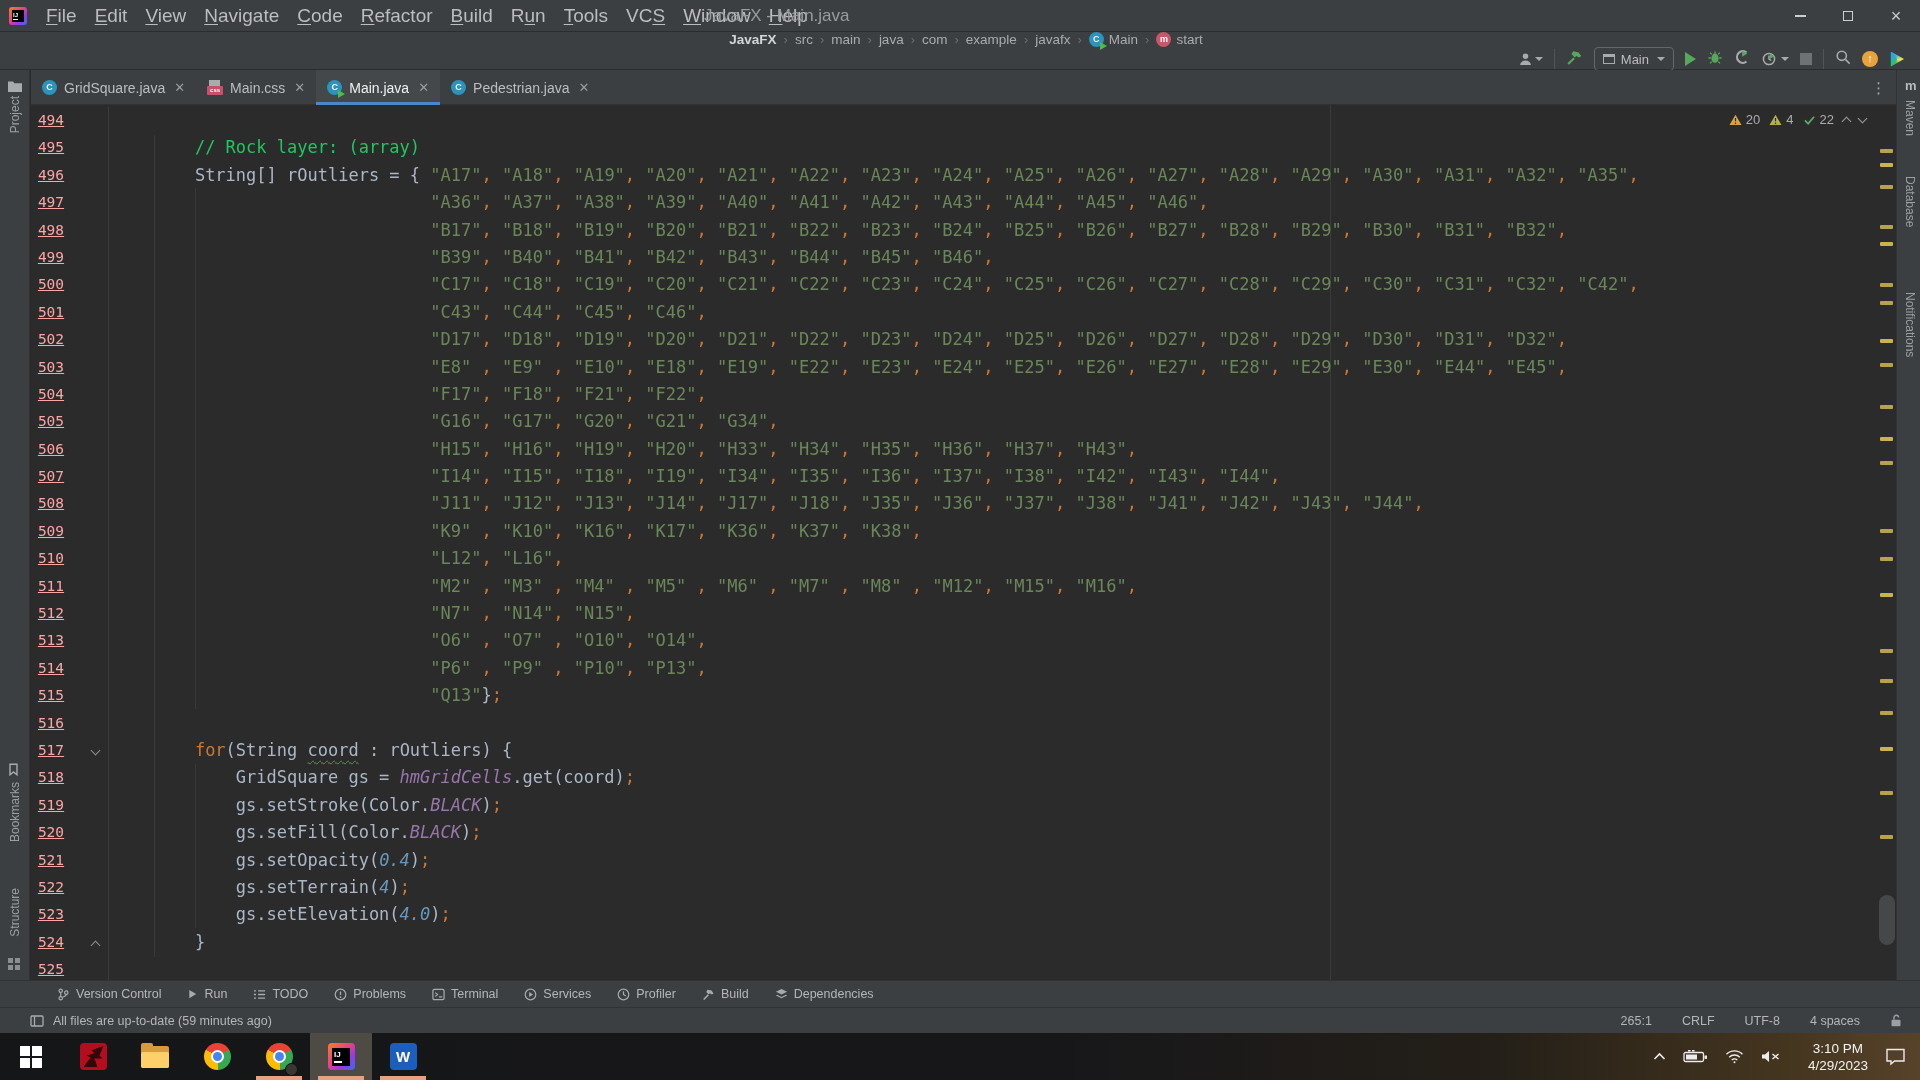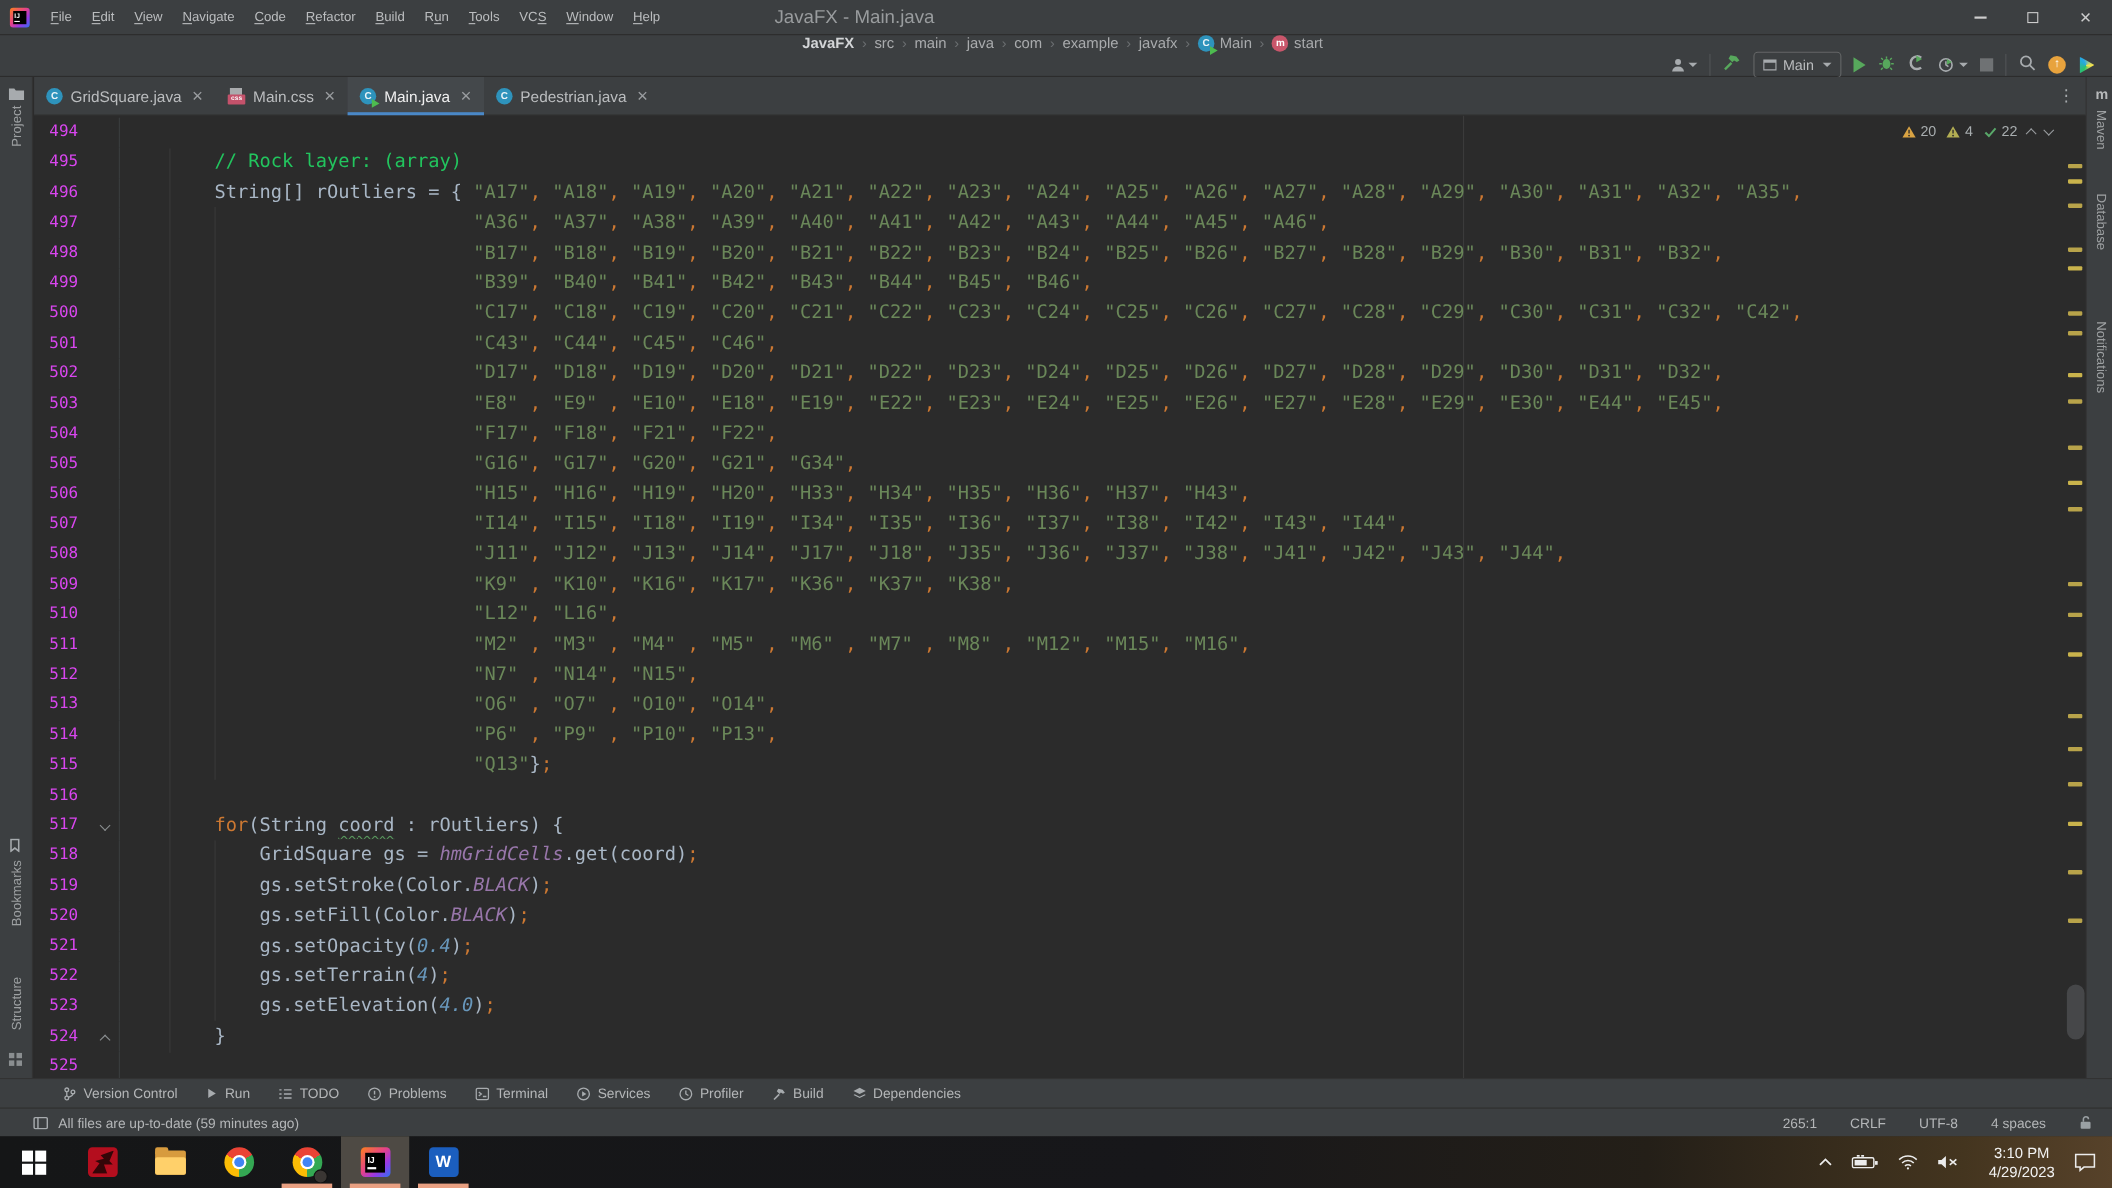--- a/index.html
+++ b/index.html
@@ -10,21 +10,21 @@
   
   #titlebar { position:absolute; left:0; top:0; width:1920px; height:32px;
     background:#3C3F41; border-bottom:1px solid #2c2c2c; display:flex; align-items:center; }
   .app-logo { width:18px; height:18px; margin:0 10px 0 9px; border-radius:3px;
     background:linear-gradient(135deg,#FC801D 0%,#E4418B 45%,#9739E5 70%,#2D71F3 100%);
     position:relative; flex:none; }
   .app-logo .inner { position:absolute; left:3px; top:3px; width:12px; height:12px; background:#000;
     color:#fff; font:bold 6px/8px "Liberation Sans",sans-serif; padding:1px 0 0 1px; }
   .app-logo .bar { position:absolute; left:4px; bottom:4.5px; width:5px; height:1.5px; background:#fff; }
   #menu-items { display:flex; }
-  .menu-item { padding:0 9px; font-size:12px; color:#BBBDBF; line-height:31px; cursor:default; }
+  .menu-item { padding:0 9px; font-size:19px; color:#BBBDBF; line-height:31px; cursor:default; }
   .menu-item u { text-underline-offset:2px; }
   #win-title { position:absolute; left:704px; top:0; line-height:32px; font-size:17px; color:#999C9E; }
   #win-controls { position:absolute; right:0; top:0; height:32px; display:flex; }
   .wbtn { width:48px; height:32px; display:flex; align-items:center; justify-content:center; }
   .glyph-min { width:11px; height:1.5px; background:#CDCDCD; }
   .glyph-max { width:10px; height:10px; border:1.4px solid #CDCDCD; }
   .glyph-close { color:#CDCDCD; font-size:18px; line-height:18px; }
 
   
   #navbar { position:absolute; left:0; top:32px; width:1920px; height:38px; background:#3C3F41;
@@ -75,21 +75,21 @@
     height:35px; position:relative; }
   .tab.active { background:#44484B; color:#F0F0F0; }
   .tab.active::after { content:""; position:absolute; left:0; right:0; bottom:0; height:3px; background:#4A88C7; }
   .tab .x { color:#9A9DA0; font-size:13px; margin-left:2px; }
   #tab-kebab { margin-left:auto; color:#A7ABAE; font-size:15px; line-height:35px; padding-right:10px; }
 
   
   #editor { position:absolute; left:31px; top:105px; width:1865px; height:875px; background:#2B2B2B; overflow:hidden; }
   #code-lines { position:absolute; left:0; top:2px; width:100%; }
   .line { display:flex; height:27.4px; }
-  .lnum { width:40px; text-align:right; color:#d946ef; font:14.5px/27.4px "DejaVu Sans Mono",monospace; flex:none; }
+  .lnum { width:40px; text-align:center; color:#fca5a5; font:14.5px/27.4px "DejaVu Sans Mono",monospace; flex:none;text-decoration:underline; }
   .lfold { width:38px; flex:none; border-right:1px solid #3A3D3F; position:relative; }
   .chev { position:absolute; right:9px; top:10px; width:7px; height:7px;
     border-right:1.6px solid #8A8E90; border-bottom:1.6px solid #8A8E90; }
   .chev.open { transform:rotate(45deg); }
   .chev.close { transform:rotate(-135deg); top:13px; }
   pre.lcode { margin:0; font:17px/27.4px "DejaVu Sans Mono",monospace; white-space:pre; padding-left:4px; }
   .tk-p { color:#A9B7C6; } .tk-c { color:#22c55e; } .tk-k { color:#CC7832; }
   .tk-s { color:#6A8759; } .tk-o { color:#CC7832; } .tk-n { color:#6897BB;font-style:italic; }
   .tk-f { color:#9876AA; font-style:italic; }
   .tk-u { color:#A9B7C6; text-decoration:underline; text-decoration-style:wavy;

